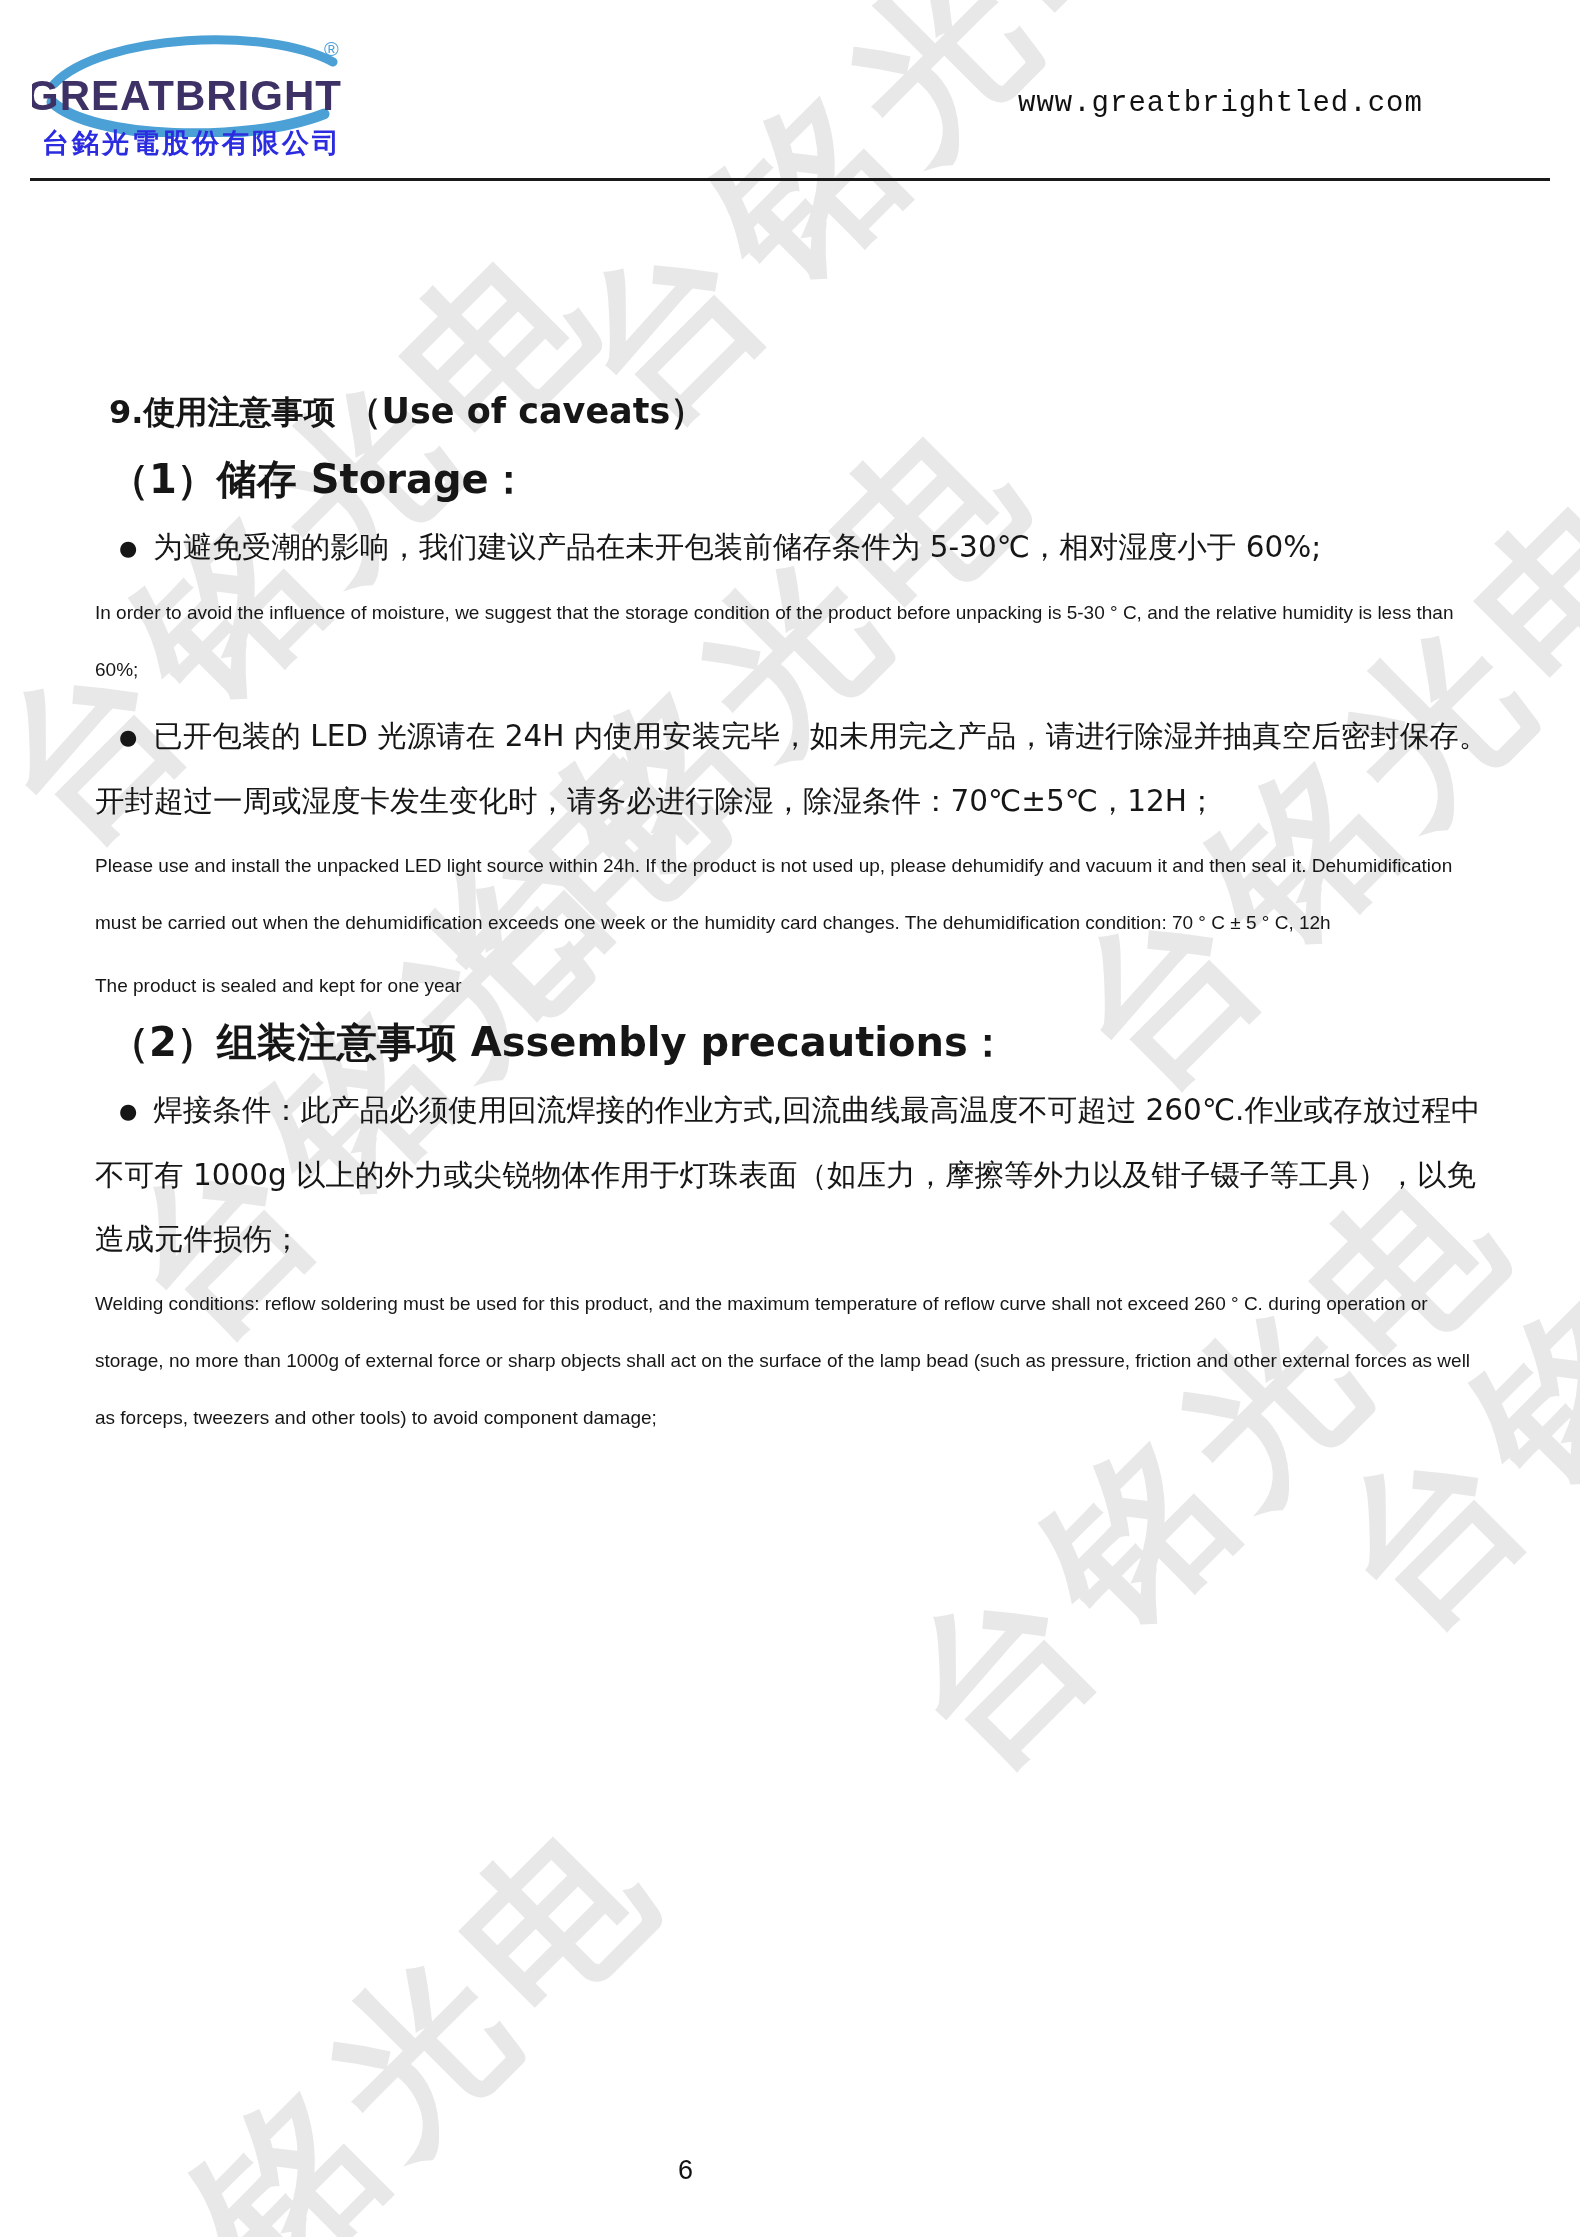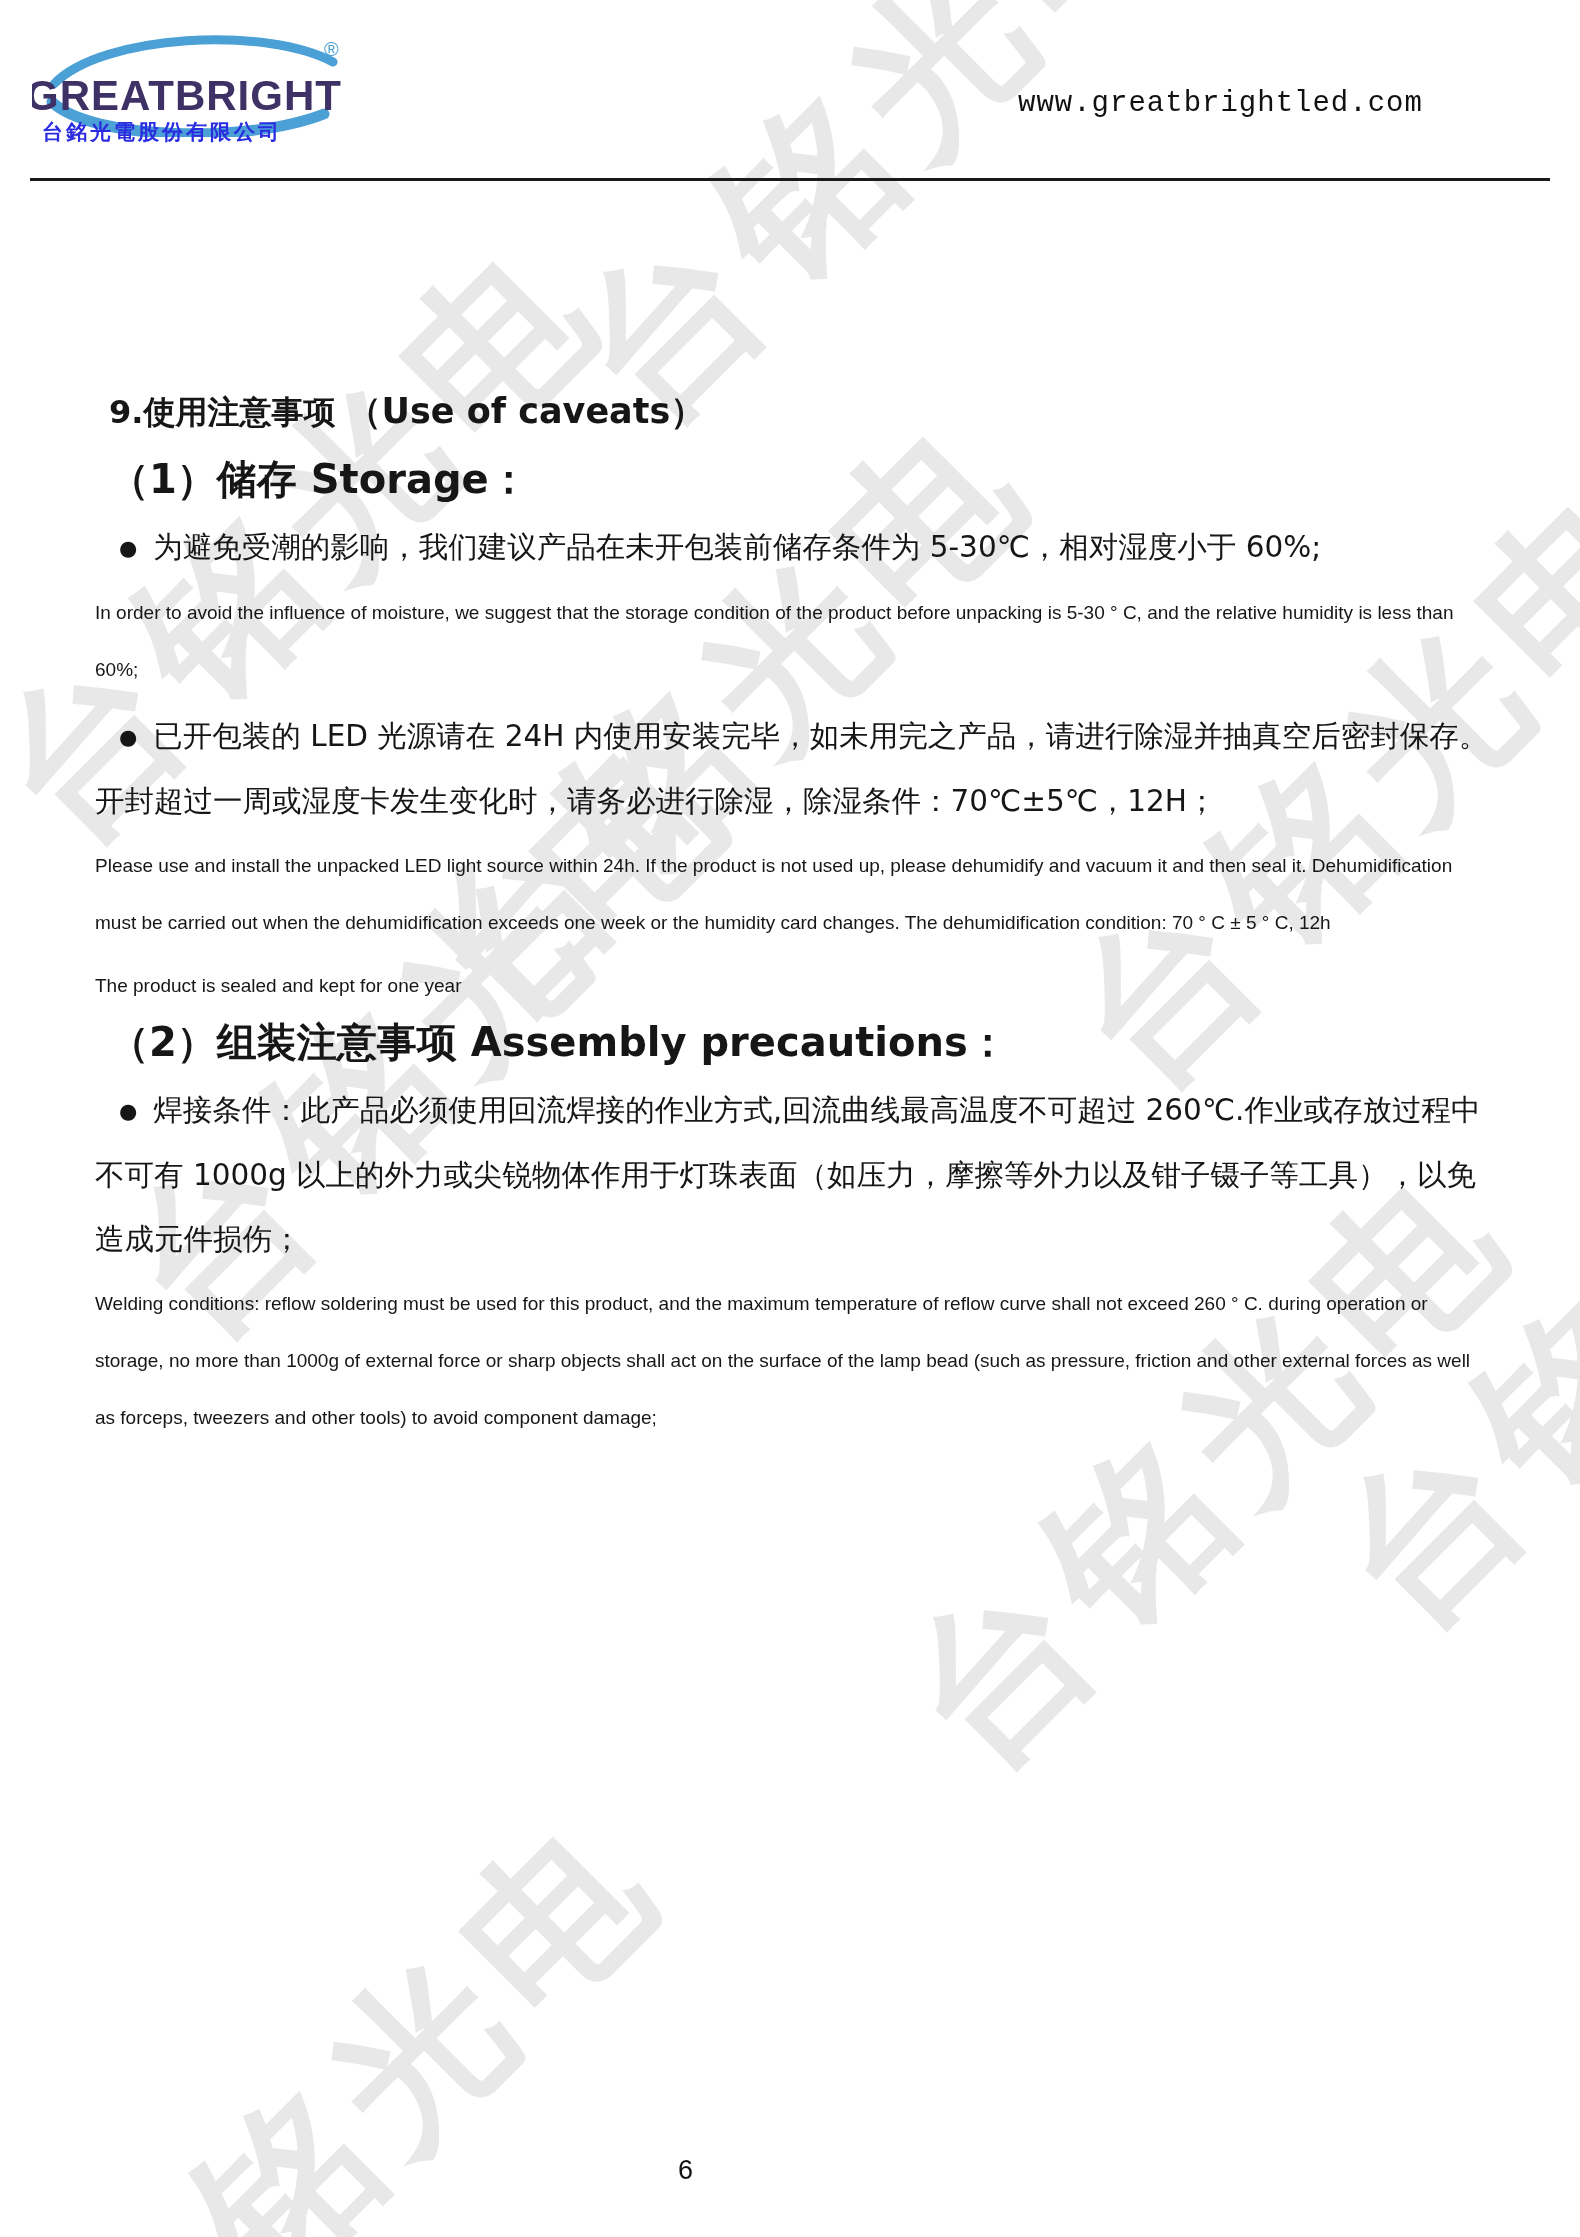--- a/index.html
+++ b/index.html
@@ -23,22 +23,22 @@
     letter-spacing:18px;
     white-space:nowrap;
     transform:rotate(-45deg);
     font-family:"DejaVu Sans",sans-serif;
     user-select:none;
   }
   
   .hdr { position:absolute; inset:0; z-index:2; }
   .logo-wrap { position:absolute; left:32px; top:22px; width:310px; height:115px; }
   .company {
-    position:absolute; left:42px; top:118px;
-    font-size:21px; font-weight:bold;
+    position:absolute; left:42px; top:125px;
+    font-size:27px; font-weight:bold;
     color:#2b2be0; letter-spacing:3px;
     font-family:"DejaVu Sans",sans-serif;
   }
   .site {
     position:absolute; left:1018px; top:87px;
     font-size:29px; color:#111;
     font-family:"Liberation Mono","DejaVu Sans Mono",monospace;
     letter-spacing:1px;
   }
   .rule {

